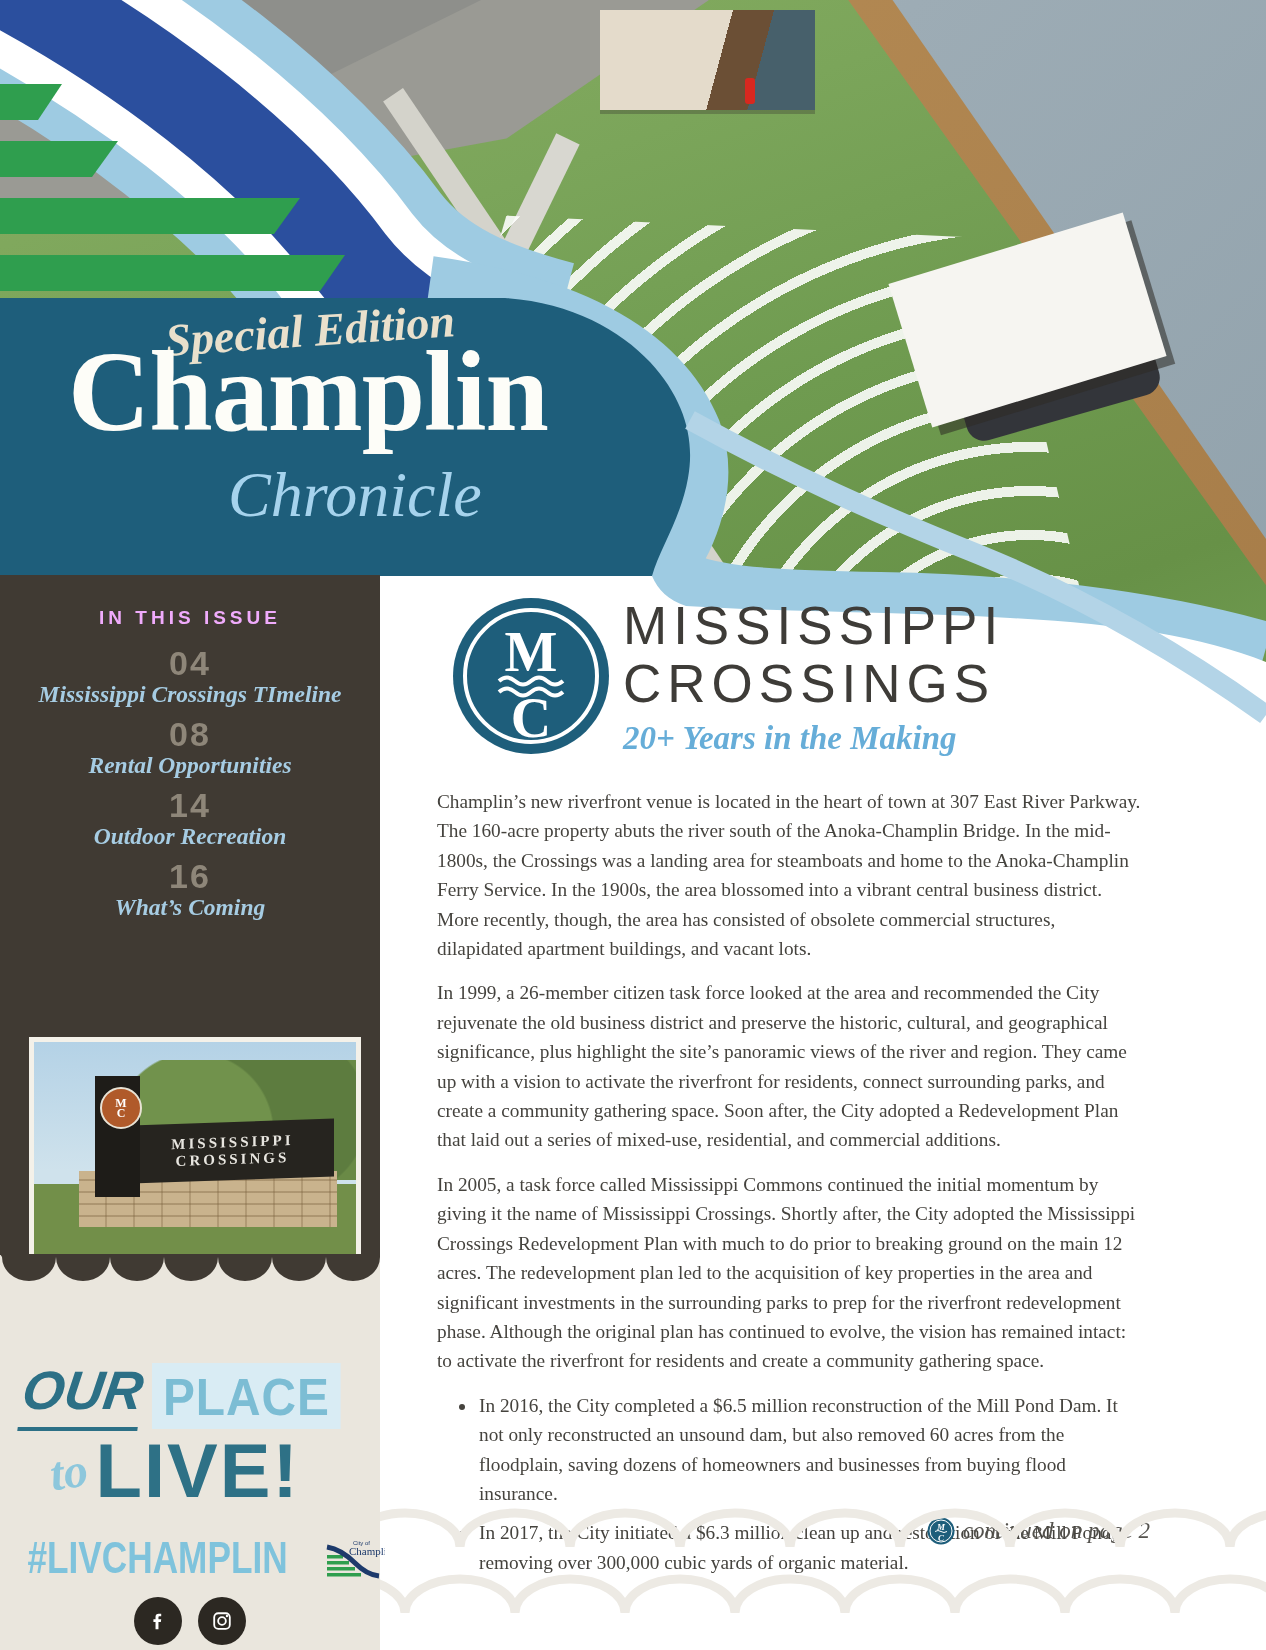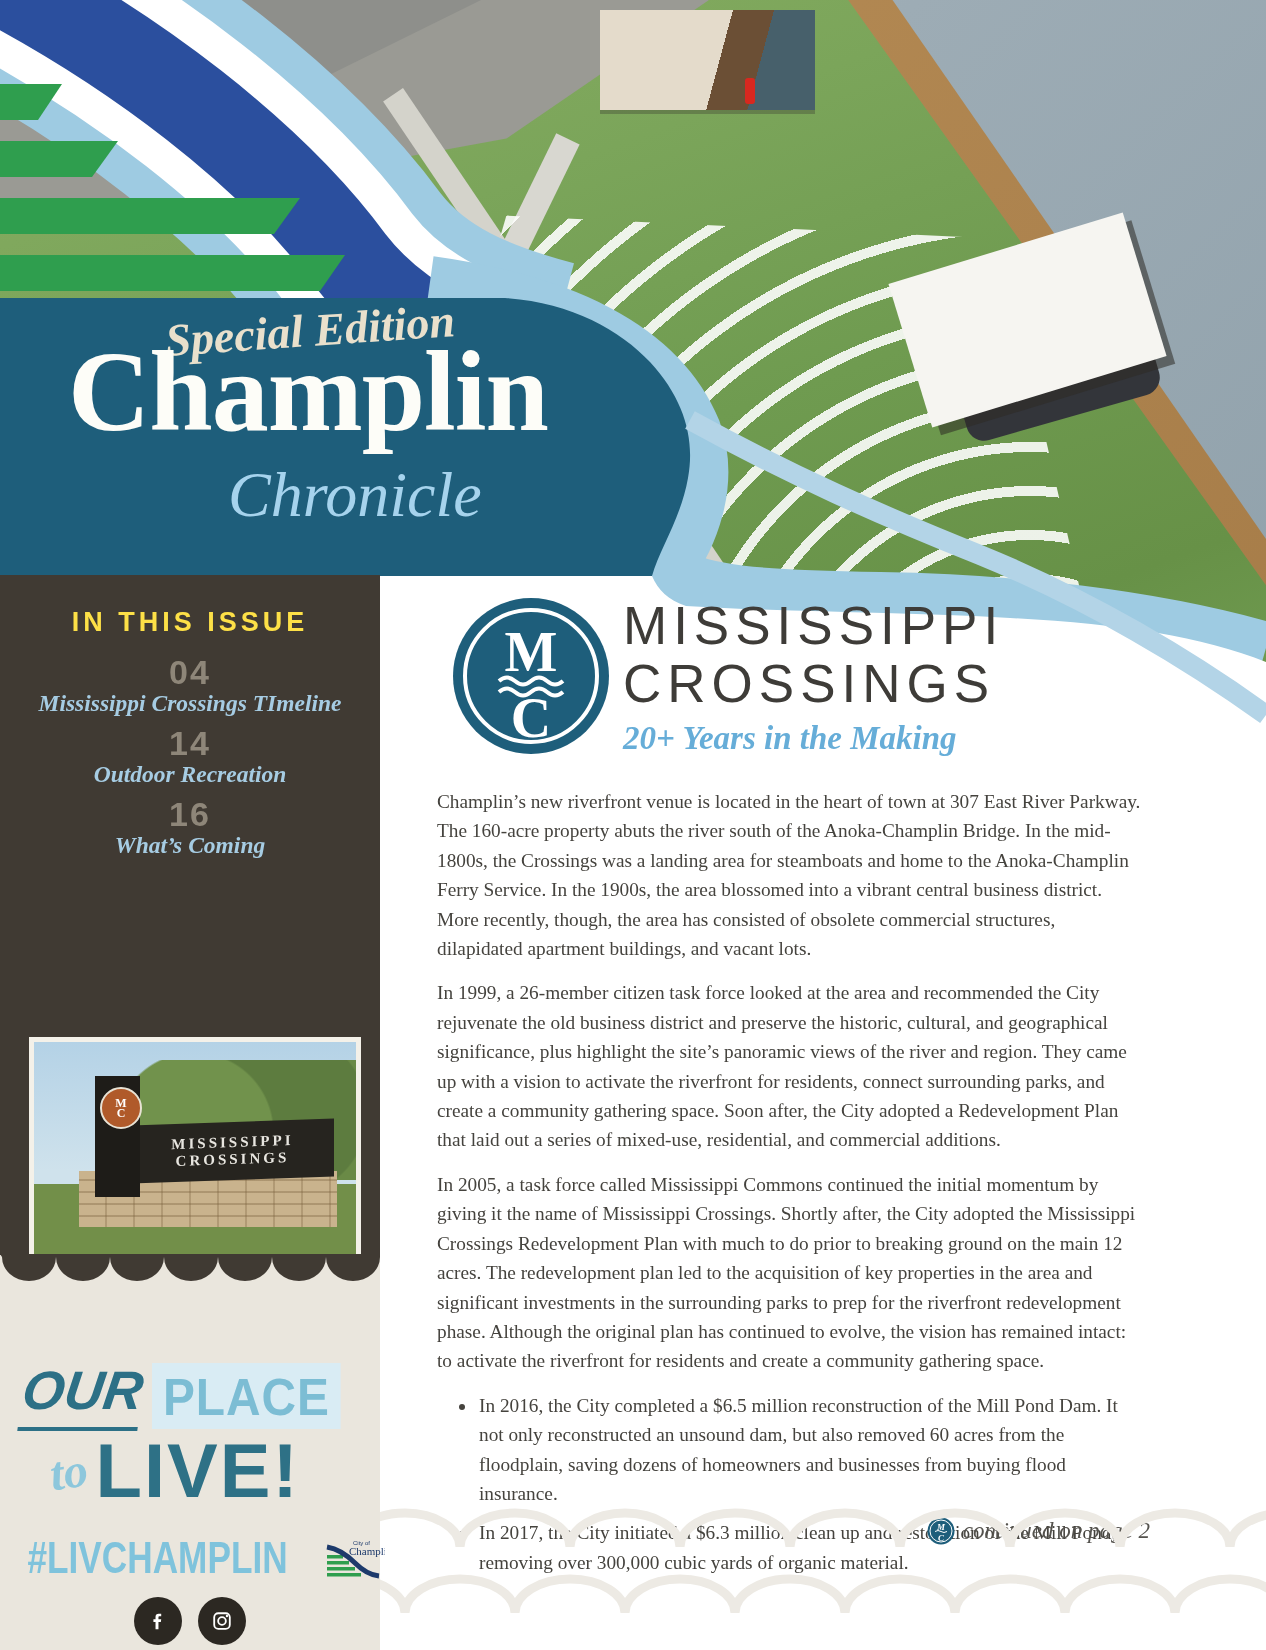--- a/index.html
+++ b/index.html
@@ -43,22 +43,22 @@
   .edition{position:absolute;left:130px;top:6px;width:360px;text-align:center;
     font-family:"Liberation Serif",serif;font-style:italic;font-weight:bold;font-size:46px;
     color:#e9e0cc;transform:rotate(-4deg);}
   .masthead-title{position:absolute;left:68px;top:28px;font-family:"Liberation Serif",serif;
     font-weight:bold;font-size:114px;color:#fdfdf8;letter-spacing:-1px;}
   .masthead-sub{position:absolute;left:228px;top:160px;font-family:"Liberation Serif",serif;
     font-style:italic;font-size:64px;color:#a6d3ed;}
 
   
   .sidebar{position:absolute;left:0;top:575px;width:380px;height:680px;background:#403a33;z-index:3;}
-  .sidebar h2{margin:32px 0 8px;text-align:center;font-size:27px;font-weight:bold;
-    letter-spacing:4px;color:#fde047;}
+  .sidebar h2{margin:32px 0 8px;text-align:center;font-size:19px;font-weight:bold;
+    letter-spacing:4px;color:#f0abfc;}
   .toc{display:flex;flex-direction:column;align-items:center;}
   .toc-item{margin-top:9px;text-align:center;}
   .toc-num{font-size:34px;font-weight:bold;letter-spacing:2px;color:#8e8679;line-height:1;}
   .toc-title{font-family:"Liberation Serif",serif;font-style:italic;font-weight:bold;
     font-size:23.5px;color:#a6cce3;line-height:1.1;margin-top:2px;}
   .scallop{position:absolute;left:0;top:679px;}
 
   
   .sign-card{position:absolute;left:29px;top:462px;width:322px;height:215px;background:#bcd7e8;
     border:5px solid #f4f1e9;overflow:hidden;}
@@ -166,20 +166,24 @@
   </div>
 
   <aside class="sidebar">
     <h2>IN THIS ISSUE</h2>
     <div class="toc">
       <div class="toc-item">
         <div class="toc-num">04</div>
         <div class="toc-title">Mississippi Crossings TImeline</div>
       </div>
       <div class="toc-item">
+        <div class="toc-num">08</div>
+        <div class="toc-title">Rental Opportunities</div>
+      </div>
+      <div class="toc-item">
         <div class="toc-num">14</div>
         <div class="toc-title">Outdoor Recreation</div>
       </div>
       <div class="toc-item">
         <div class="toc-num">16</div>
         <div class="toc-title">What’s Coming</div>
       </div>
     </div>
 
     <div class="sign-card">

